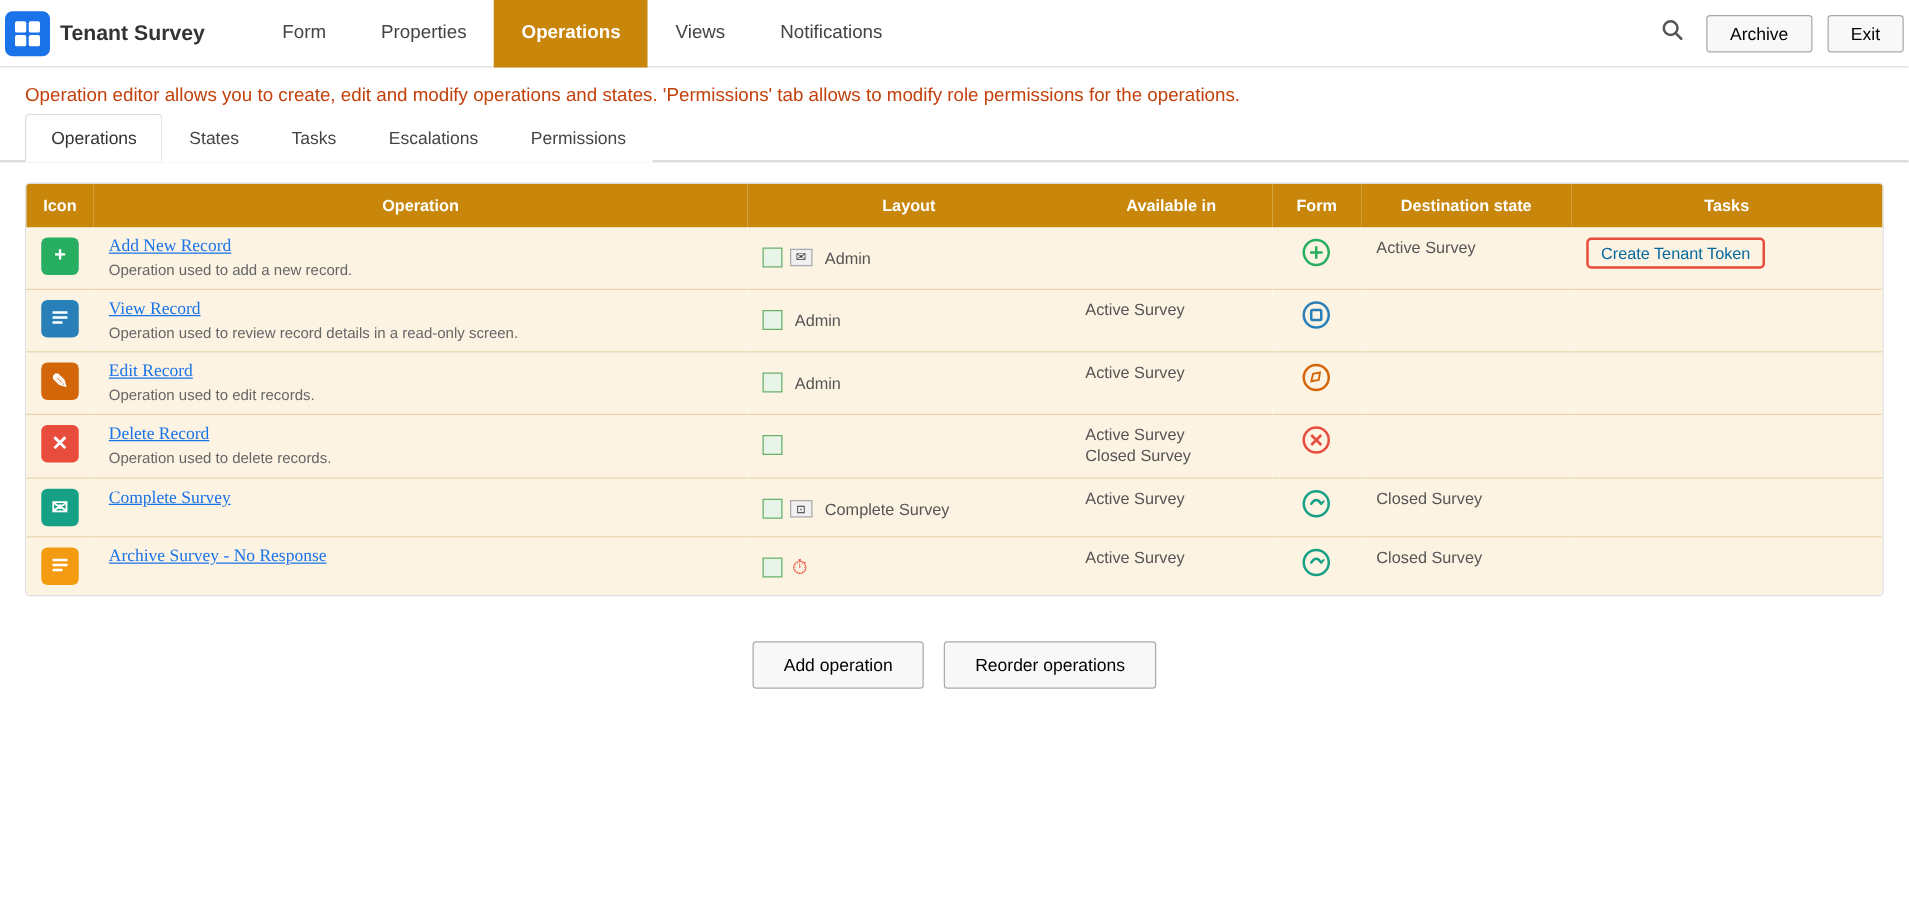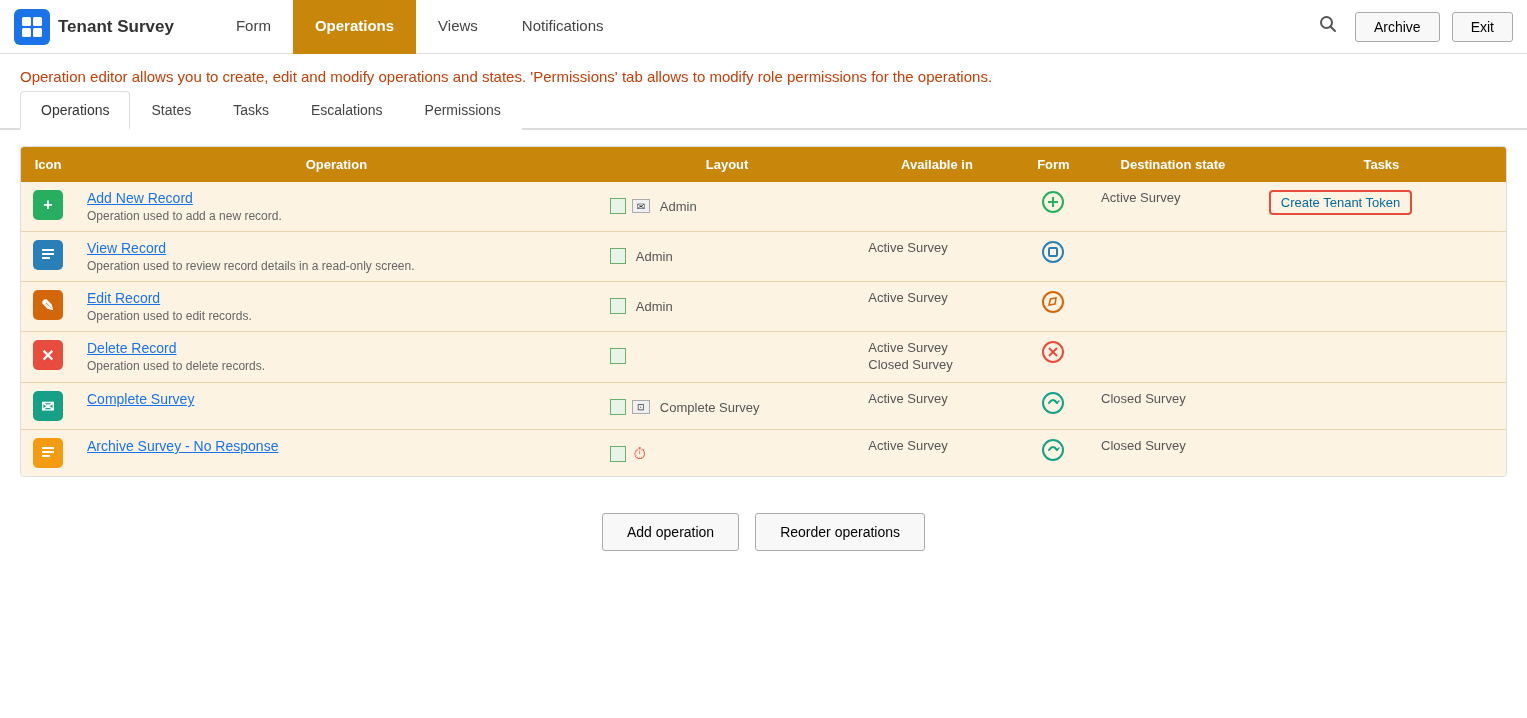--- a/index.html
+++ b/index.html
@@ -4,21 +4,21 @@
   <style>
     * { box-sizing: border-box; margin: 0; padding: 0; }
     body { font-family: Arial, sans-serif; font-size: 14px; background: #fff; color: #333; }
 
     
     .header {
       display: flex;
       align-items: center;
       background: #fff;
       border-bottom: 1px solid #ddd;
-      padding: 0 14px;
+      padding: 0 4px;
       height: 54px;
     }
     .header-logo {
       display: flex;
       align-items: center;
       gap: 8px;
       margin-right: 40px;
     }
     .logo-icon {
       width: 36px;
@@ -177,20 +177,21 @@
     .op-icon.amber { background: #f39c12; }
 
     .op-name-cell {
       min-width: 200px;
     }
     .op-name {
       color: #1a73e8;
       text-decoration: underline;
       cursor: pointer;
       font-size: 14px;
+      font-family: Liberation Serif, serif;
     }
     .op-desc {
       font-size: 12px;
       color: #666;
       margin-top: 3px;
     }
 
     .layout-icons {
       display: flex;
       align-items: center;
@@ -305,20 +306,21 @@
         <rect x="12" y="1" width="9" height="9" rx="1.5" fill="white"></rect>
         <rect x="1" y="12" width="9" height="9" rx="1.5" fill="white"></rect>
         <rect x="12" y="12" width="9" height="9" rx="1.5" fill="white"></rect>
       </svg>
     </div>
     <span class="header-title">Tenant Survey</span>
   </div>
 
   <nav class="header-nav">
     <div class="nav-item">Form</div>
+    <div class="nav-item">Properties</div>
     <div class="nav-item active">Operations</div>
     <div class="nav-item">Views</div>
     <div class="nav-item">Notifications</div>
   </nav>
 
   <div class="header-right">
     <button class="search-icon-btn">
       <svg width="18" height="18" viewBox="0 0 18 18" fill="none">
         <circle cx="7.5" cy="7.5" r="5.5" stroke="#555" stroke-width="2"></circle>
         <line x1="11.5" y1="11.5" x2="16" y2="16" stroke="#555" stroke-width="2" stroke-linecap="round"></line>

